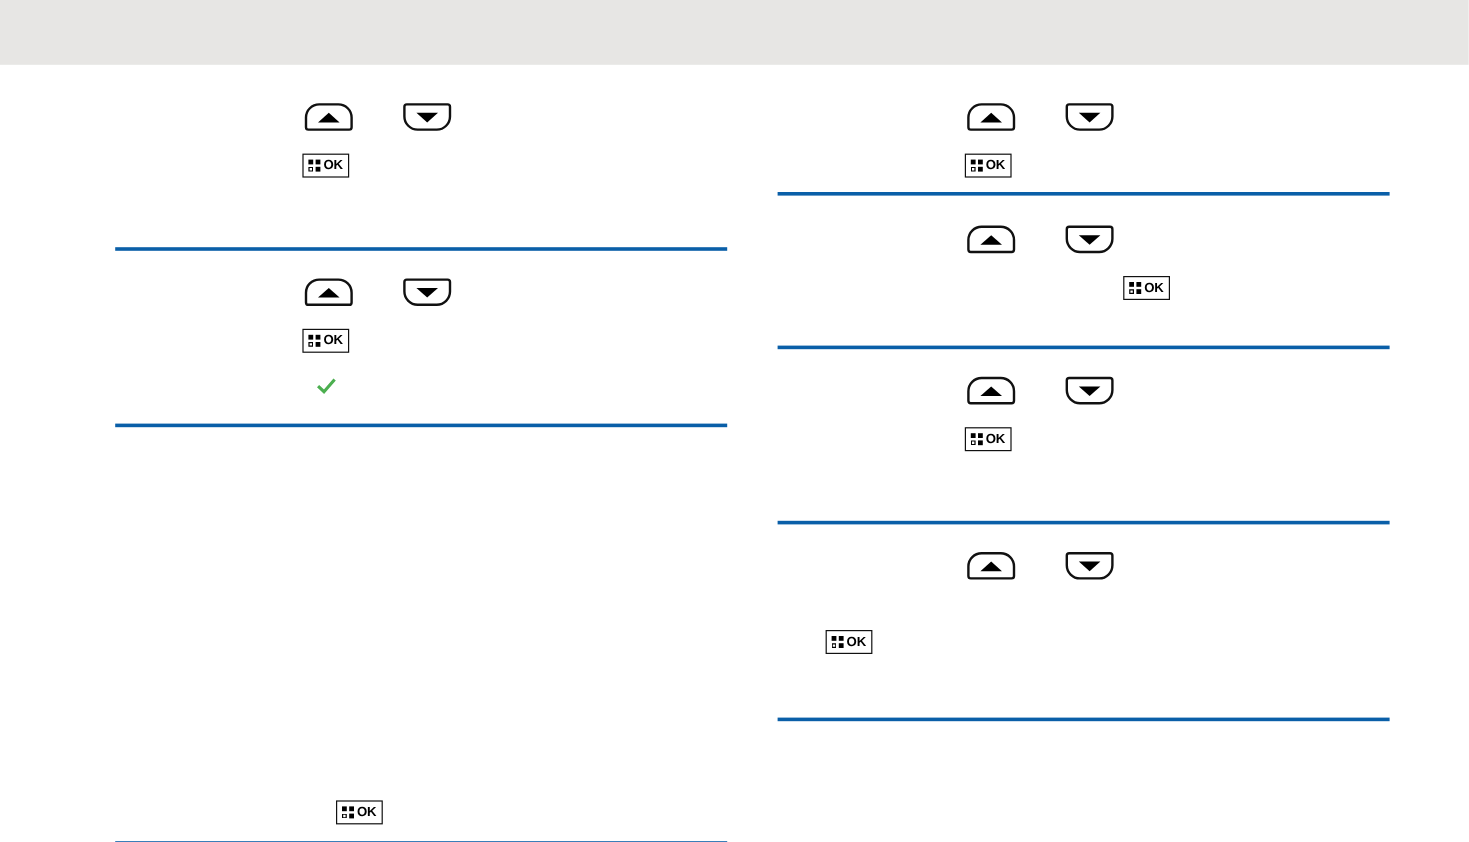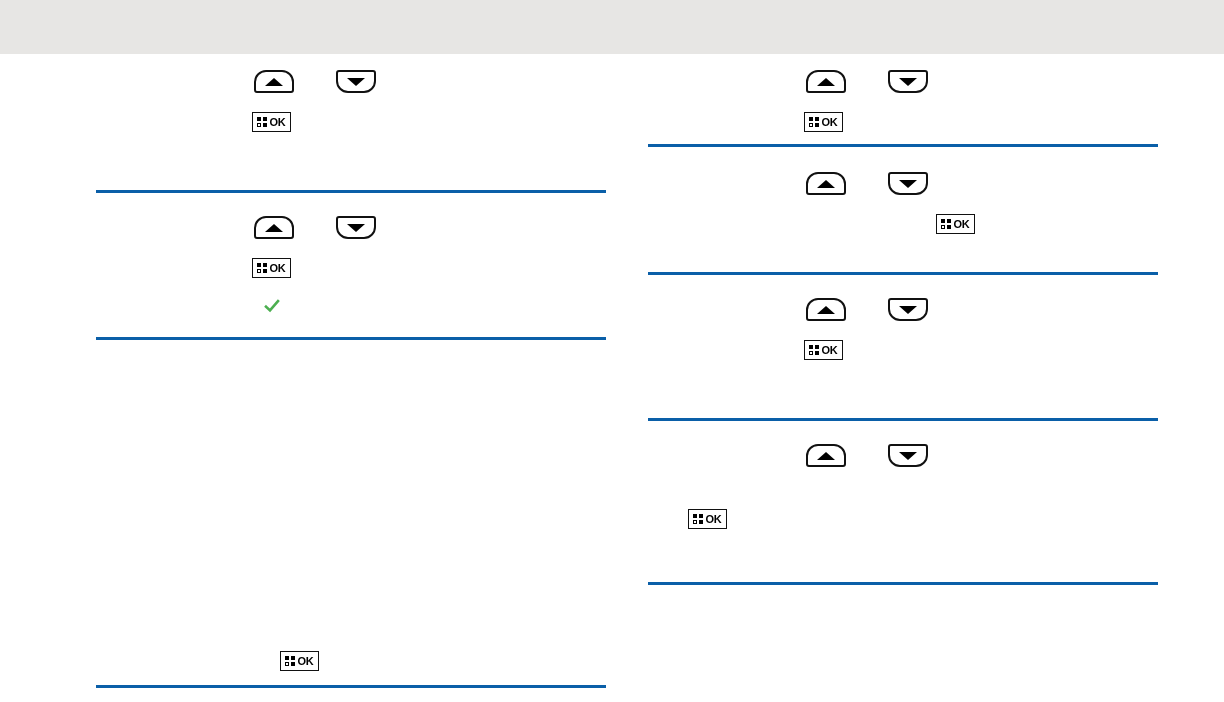--- a/index.html
+++ b/index.html
@@ -32,21 +32,21 @@
     font-size: 13px;
     color: #6b6b6b;
     letter-spacing: 0.3px;
     white-space: nowrap;
   }
 
   
   .page-body {
     position: absolute;
     left: 0;
-    top: 38px;
+    top: 54px;
     width: 1224px;
     height: 648px;
   }
   .column {
     position: absolute;
     top: 0;
     height: 648px;
   }
   .column.left  { left: 96px;  width: 510px; }
   .column.right { left: 648px; width: 510px; }

